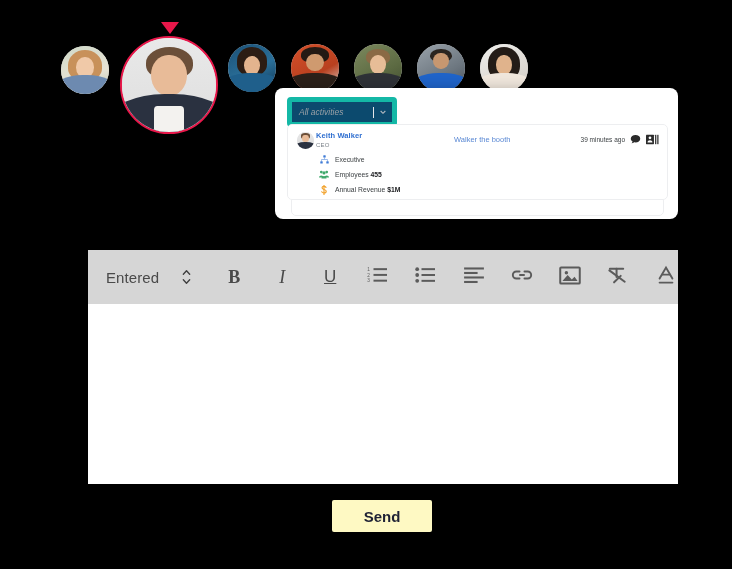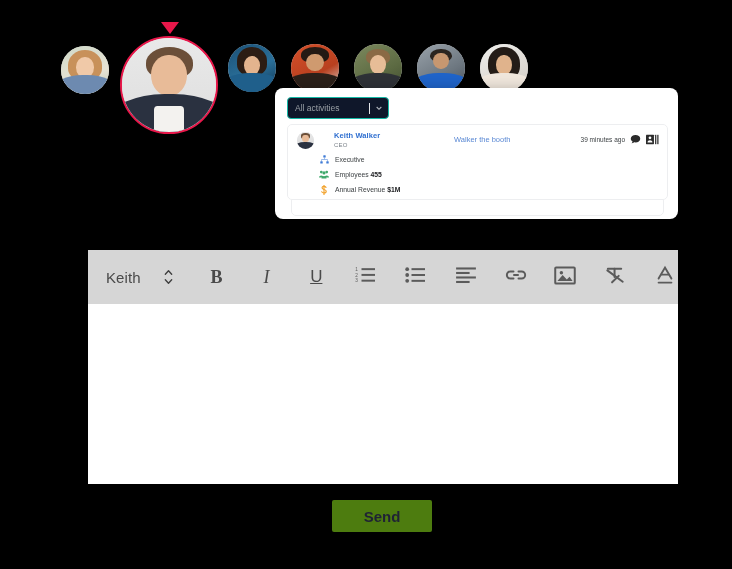--- a/index.html
+++ b/index.html
@@ -38,22 +38,22 @@
 
   
   .activity-panel{
     position:absolute;left:275px;top:88px;width:403px;height:131px;
     background:#fff;border-radius:8px;
     box-shadow:0 2px 14px rgba(0,0,0,.28);
     overflow:hidden;
   }
   .filter-select{
     position:absolute;left:12px;top:9px;width:100px;height:20px;
-    border:1px solid #14b8a6;border-radius:4px;background:#0f172a;
-    display:flex;align-items:center;
+    border:5px solid #14b8a6;border-radius:4px;background:#0c4a6e;
+    display:flex;align-items:center;font-style:italic;
   }
   .filter-select .lbl{
     font-size:8.5px;color:#9aa0a6;padding-left:7px;flex:1;white-space:nowrap;
   }
   .filter-select .divider{width:1px;height:11px;background:#e3e5e8;}
   .filter-select .chev{
     width:18px;display:flex;align-items:center;justify-content:center;color:#b5bac1;
   }
   .chev svg{display:block;}
 
@@ -63,21 +63,21 @@
   }
   .act-card.behind{
     left:16px;top:108px;width:371px;height:18px;border-radius:5px;
     background:#fff;border:1px solid #edeef0;
   }
   .act-head{position:absolute;left:9px;top:7px;display:flex;align-items:flex-start;}
   .act-avatar{
     width:17px;height:17px;border-radius:50%;overflow:hidden;position:relative;
     background:#dfe1e4;flex:0 0 auto;
   }
-  .act-names{margin-left:20px;line-height:1;}
+  .act-names{margin-left:2px;line-height:1;}
   .act-name{font-size:7.5px;font-weight:bold;color:#2f6fd0;letter-spacing:.1px;}
   .act-role{font-size:6px;color:#7b8189;margin-top:2px;letter-spacing:.2px;}
 
   .act-event{
     position:absolute;left:166px;top:10px;font-size:7.5px;color:#5b89d4;white-space:nowrap;
   }
   .act-meta{
     position:absolute;right:8px;top:9px;display:flex;align-items:center;gap:5px;
   }
   .act-time{font-size:6.5px;color:#3c4043;white-space:nowrap;}
@@ -106,21 +106,21 @@
   .tb-icon{width:26px;margin-right:24px;}
   .tb-icon:last-child{margin-right:0;}
   .tb-b{font-size:18px;font-weight:bold;color:#4a4a4a;font-family:"Liberation Serif",serif;}
   .tb-i{font-size:18px;font-style:italic;color:#4a4a4a;font-family:"Liberation Serif",serif;}
   .tb-u{font-size:17px;color:#4a4a4a;text-decoration:underline;font-family:"Liberation Sans",sans-serif;}
   .edit-body{height:180px;background:#fff;}
 
   
   .send-btn{
     position:absolute;left:332px;top:500px;width:100px;height:32px;
-    background:#4d7c0f;border:0;border-radius:2px;
+    background:#fef9c3;border:0;border-radius:2px;
     font-size:15px;font-weight:bold;color:#1f2235;
     font-family:"Liberation Sans",sans-serif;cursor:pointer;
   }
 </style>
 </head>
 <body>
 
 <div class="stage">
 
   <div class="avatar-strip">
@@ -290,21 +290,21 @@
           </span>
         </div>
 
       </div>
     </div>
   </div>
 
   <div class="editor">
     <div class="toolbar">
 
-      <span class="tb-item tb-normal">Keith</span>
+      <span class="tb-item tb-normal">Entered</span>
 
       <span class="tb-item tb-stepper">
         <svg width="11" height="20" viewBox="0 0 12 22" fill="none" stroke="currentColor" stroke-width="1.5" stroke-linecap="round" stroke-linejoin="round">
           <path d="M2.5 8 L6 4.2 L9.5 8"></path>
           <path d="M2.5 14 L6 17.8 L9.5 14"></path>
         </svg>
       </span>
 
       <span class="tb-item tb-icon tb-b">B</span>
       <span class="tb-item tb-icon tb-i">I</span>

